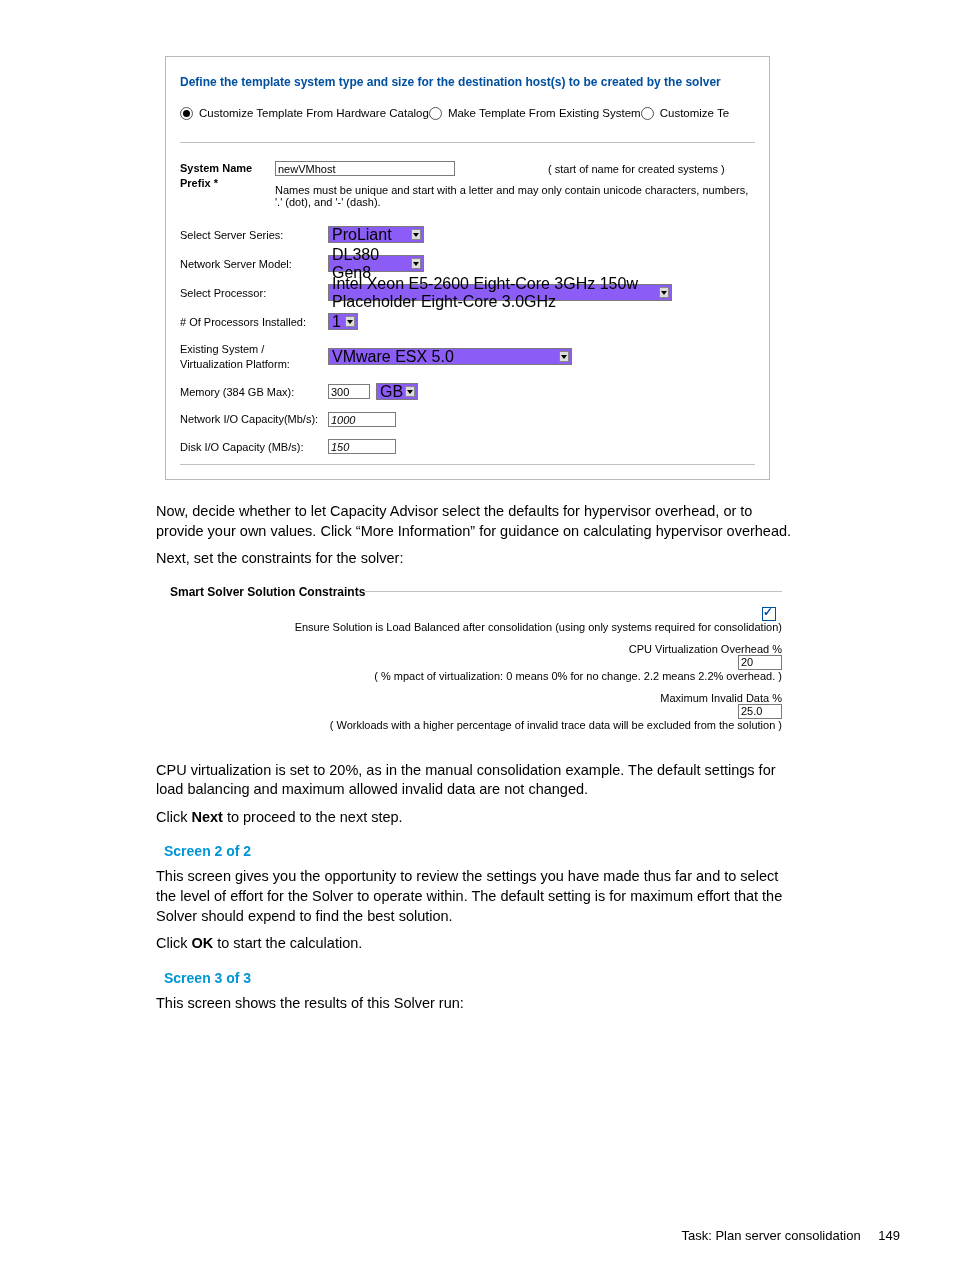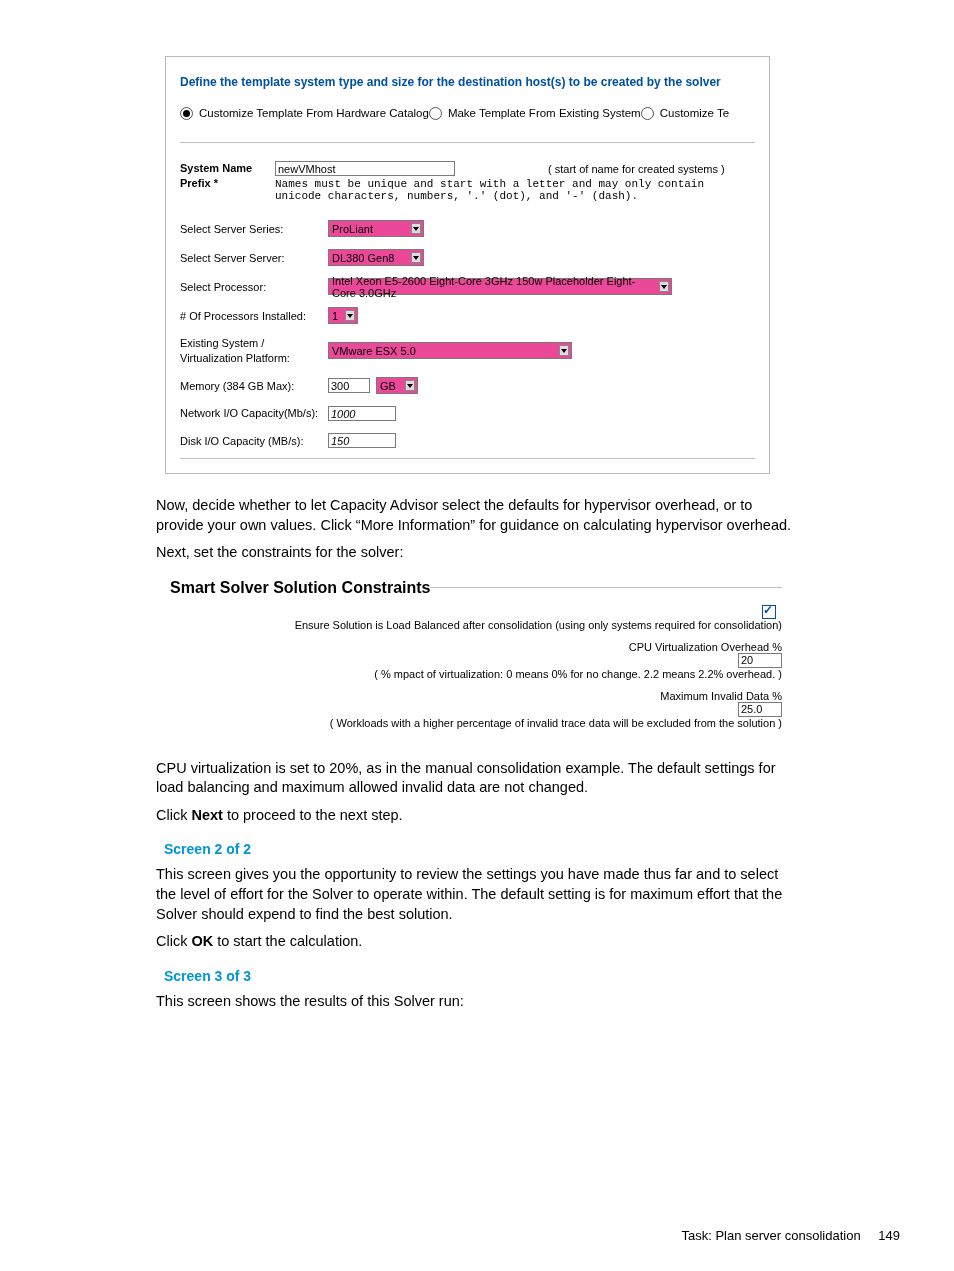--- a/index.html
+++ b/index.html
@@ -8,33 +8,33 @@
   .title-line{color:#0150a0;font-weight:bold;font-size:12px;margin-bottom:18px;}
   .radio-row{font-size:11.5px;margin-bottom:22px;display:flex;align-items:center;}
   .radio{display:inline-block;width:11px;height:11px;border:1px solid #555;border-radius:50%;margin-right:6px;vertical-align:middle;position:relative;}
   .radio.checked::after{content:"";position:absolute;inset:2px;border-radius:50%;background:#000;}
   .hr{border:none;border-top:1px solid #c0c0c0;margin:0 0 18px 0;}
   .row{display:flex;align-items:flex-start;font-size:11px;margin-bottom:12px;}
   .lbl{width:95px;font-weight:bold;font-size:11px;line-height:1.3;}
   .sysname-col{flex:1;}
   .input{font-family:Arial;font-size:11px;border:1px solid #7a7a7a;padding:1px 2px;height:15px;box-sizing:border-box;}
   .small-note{display:inline-block;margin-left:90px;font-size:11px;}
-  .help-text{font-size:11px;margin-top:2px;font-family:Liberation Mono, monospace;}
+  .help-text{font-size:11px;margin-top:8px;}
   .formrow{display:flex;align-items:center;font-size:11px;margin-bottom:12px;}
   .formlabel{width:148px;font-size:11px;color:#000;}
-  .select{font-size:11px;border:1px solid #7a7a7a;background:#ec4899;height:17px;padding:0 14px 0 3px;position:relative;display:inline-flex;align-items:center;box-sizing:border-box;}
+  .select{font-size:16px;border:1px solid #7a7a7a;background:#8b5cf6;height:17px;padding:0 14px 0 3px;position:relative;display:inline-flex;align-items:center;box-sizing:border-box;}
   .select::after{content:"";position:absolute;right:2px;top:2px;width:10px;height:11px;background:#ddd;border:1px solid #888;box-sizing:border-box;}
   .select::before{content:"";position:absolute;right:4px;top:6px;width:0;height:0;border-left:3px solid transparent;border-right:3px solid transparent;border-top:4px solid #000;z-index:1;}
   .smallinput{width:42px;}
   .mediuminput{width:68px;font-style:italic;}
   .hr2{border:none;border-top:1px solid #c0c0c0;margin:10px 0 0 0;}
   .body-text{font-family:"Futura","Century Gothic","Trebuchet MS",Arial,sans-serif;font-size:14.5px;line-height:1.35;margin:0 0 8px 0;color:#000;font-weight:400;}
   .text-block{width:640px;margin-left:156px;margin-top:22px;}
   .screenshot2{width:640px;margin-left:156px;margin-top:12px;padding:4px 14px 10px 14px;box-sizing:border-box;}
-  .sec-title{font-weight:bold;font-size:16px;display:flex;align-items:center;margin-bottom:8px;}
+  .sec-title{font-weight:bold;font-size:12px;display:flex;align-items:center;margin-bottom:8px;}
   .sec-title-line{flex:1;height:1px;background:#c0c0c0;}
   .cb{display:inline-block;width:12px;height:12px;border:1px solid #0150a0;background:#fff;position:relative;vertical-align:middle;margin-right:6px;}
   .cb.checked::after{content:"✓";position:absolute;left:0;top:-3px;font-size:12px;color:#0150a0;font-weight:bold;}
   .sc2-row{font-size:11px;margin-bottom:10px;display:flex;align-items:flex-end;gap:0;flex-direction:column;}
   .sub-heading{font-family:"Futura","Century Gothic","Trebuchet MS",Arial,sans-serif;color:#0096d6;font-size:14px;font-weight:600;margin:16px 0 8px 8px;}
   .footer{position:absolute;bottom:28px;right:54px;font-family:"Futura","Century Gothic","Trebuchet MS",Arial,sans-serif;font-size:13px;color:#000;}
   .footer .pn{margin-left:14px;}
   .bold{font-weight:bold;}
 </style>
 </head>
@@ -65,21 +65,21 @@
     <div style="height:6px"></div>
 
     <div class="formrow">
       <div class="formlabel">Select Server Series:</div>
       <div class="select" style="width:96px">
           <span>ProLiant</span>
         </div>
     </div>
 
     <div class="formrow">
-      <div class="formlabel">Select Server Server:</div>
+      <div class="formlabel">Network Server Model:</div>
       <div class="select" style="width:96px">
           <span>DL380 Gen8</span>
         </div>
     </div>
 
     <div class="formrow">
       <div class="formlabel">Select Processor:</div>
       <div class="select" style="width:344px">
           <span>Intel Xeon E5-2600 Eight-Core 3GHz 150w Placeholder Eight-Core 3.0GHz</span>
         </div>

